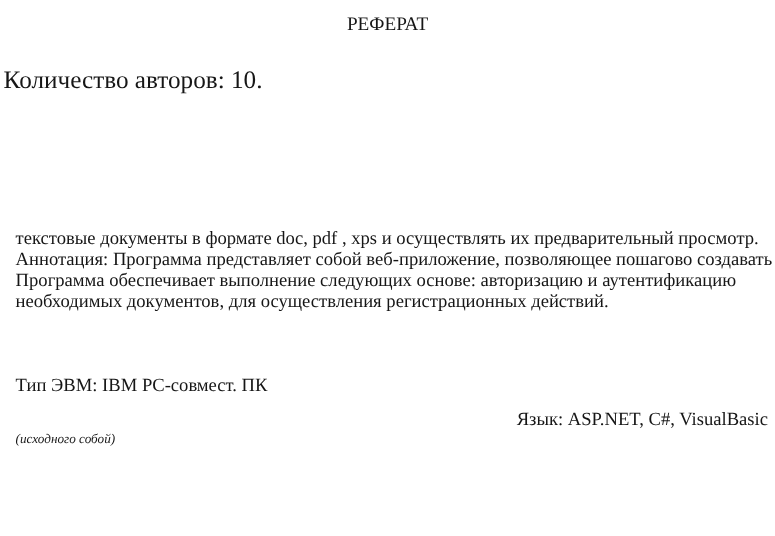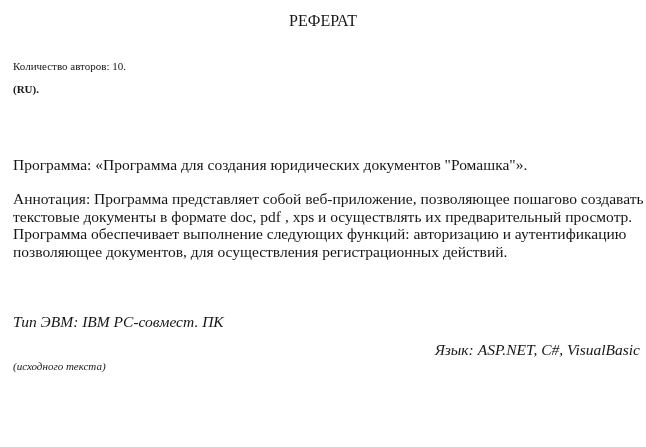--- a/index.html
+++ b/index.html
@@ -21,23 +21,23 @@
     top: 12px;
     left: 0;
     width: 646px;
     text-align: center;
     font-size: 16px;
     line-height: 18px;
   }
   .authors-block {
     position: absolute;
     top: 57px;
-    left: 13px;
+    left: 3px;
     right: 6px;
-    font-size: 11px;
+    font-size: 21px;
     line-height: 19px;
   }
   .bold { font-weight: bold; }
   .ru-line { margin-top: 4px; }
   .program-block {
     position: absolute;
     top: 155px;
     left: 13px;
     right: 6px;
     font-size: 15.5px;
@@ -52,49 +52,47 @@
     line-height: 17.5px;
   }
   .ann-line { white-space: nowrap; }
   .specs-block {
     position: absolute;
     top: 314px;
     left: 13px;
     right: 6px;
     font-size: 15.5px;
   }
-  .spec { line-height: 16px; font-style: italic; }
+  .spec { line-height: 16px; }
   .spec + .spec { margin-top: 12px; text-align: right; }
   .spec-note {
     font-size: 11px;
     font-style: italic;
     line-height: 12px;
     margin-top: 2px;
   }
 </style>
 </head>
 <body>
 
 <div class="page">
 
   <div class="title">РЕФЕРАТ</div>
 
   <div class="authors-block">
     <div>Количество авторов: 10.</div>
-    <div class="bold ru-line">(RU).</div>
   </div>
 
-  <div class="program-block">Программа: «Программа для создания юридических документов "Ромашка"».</div>
 
   <div class="annotation-block">
+    <div class="ann-line">текстовые документы в формате doc, pdf , xps и осуществлять их предварительный просмотр.</div>
     <div class="ann-line">Аннотация: Программа представляет собой веб-приложение, позволяющее пошагово создавать</div>
-    <div class="ann-line">текстовые документы в формате doc, pdf , xps и осуществлять их предварительный просмотр.</div>
-    <div class="ann-line">Программа обеспечивает выполнение следующих функций: авторизацию и аутентификацию</div>
-    <div class="ann-line">позволяющее документов, для осуществления регистрационных действий.</div>
+    <div class="ann-line">Программа обеспечивает выполнение следующих основе: авторизацию и аутентификацию</div>
+    <div class="ann-line">необходимых документов, для осуществления регистрационных действий.</div>
   </div>
 
   <div class="specs-block">
     <div class="spec">Тип ЭВМ: IBM PC-совмест. ПК</div>
     <div class="spec">Язык: ASP.NET, C#, VisualBasic</div>
-    <div class="spec-note">(исходного текста)</div>
+    <div class="spec-note">(исходного собой)</div>
   </div>
 
 </div>
 
 </body></html>

